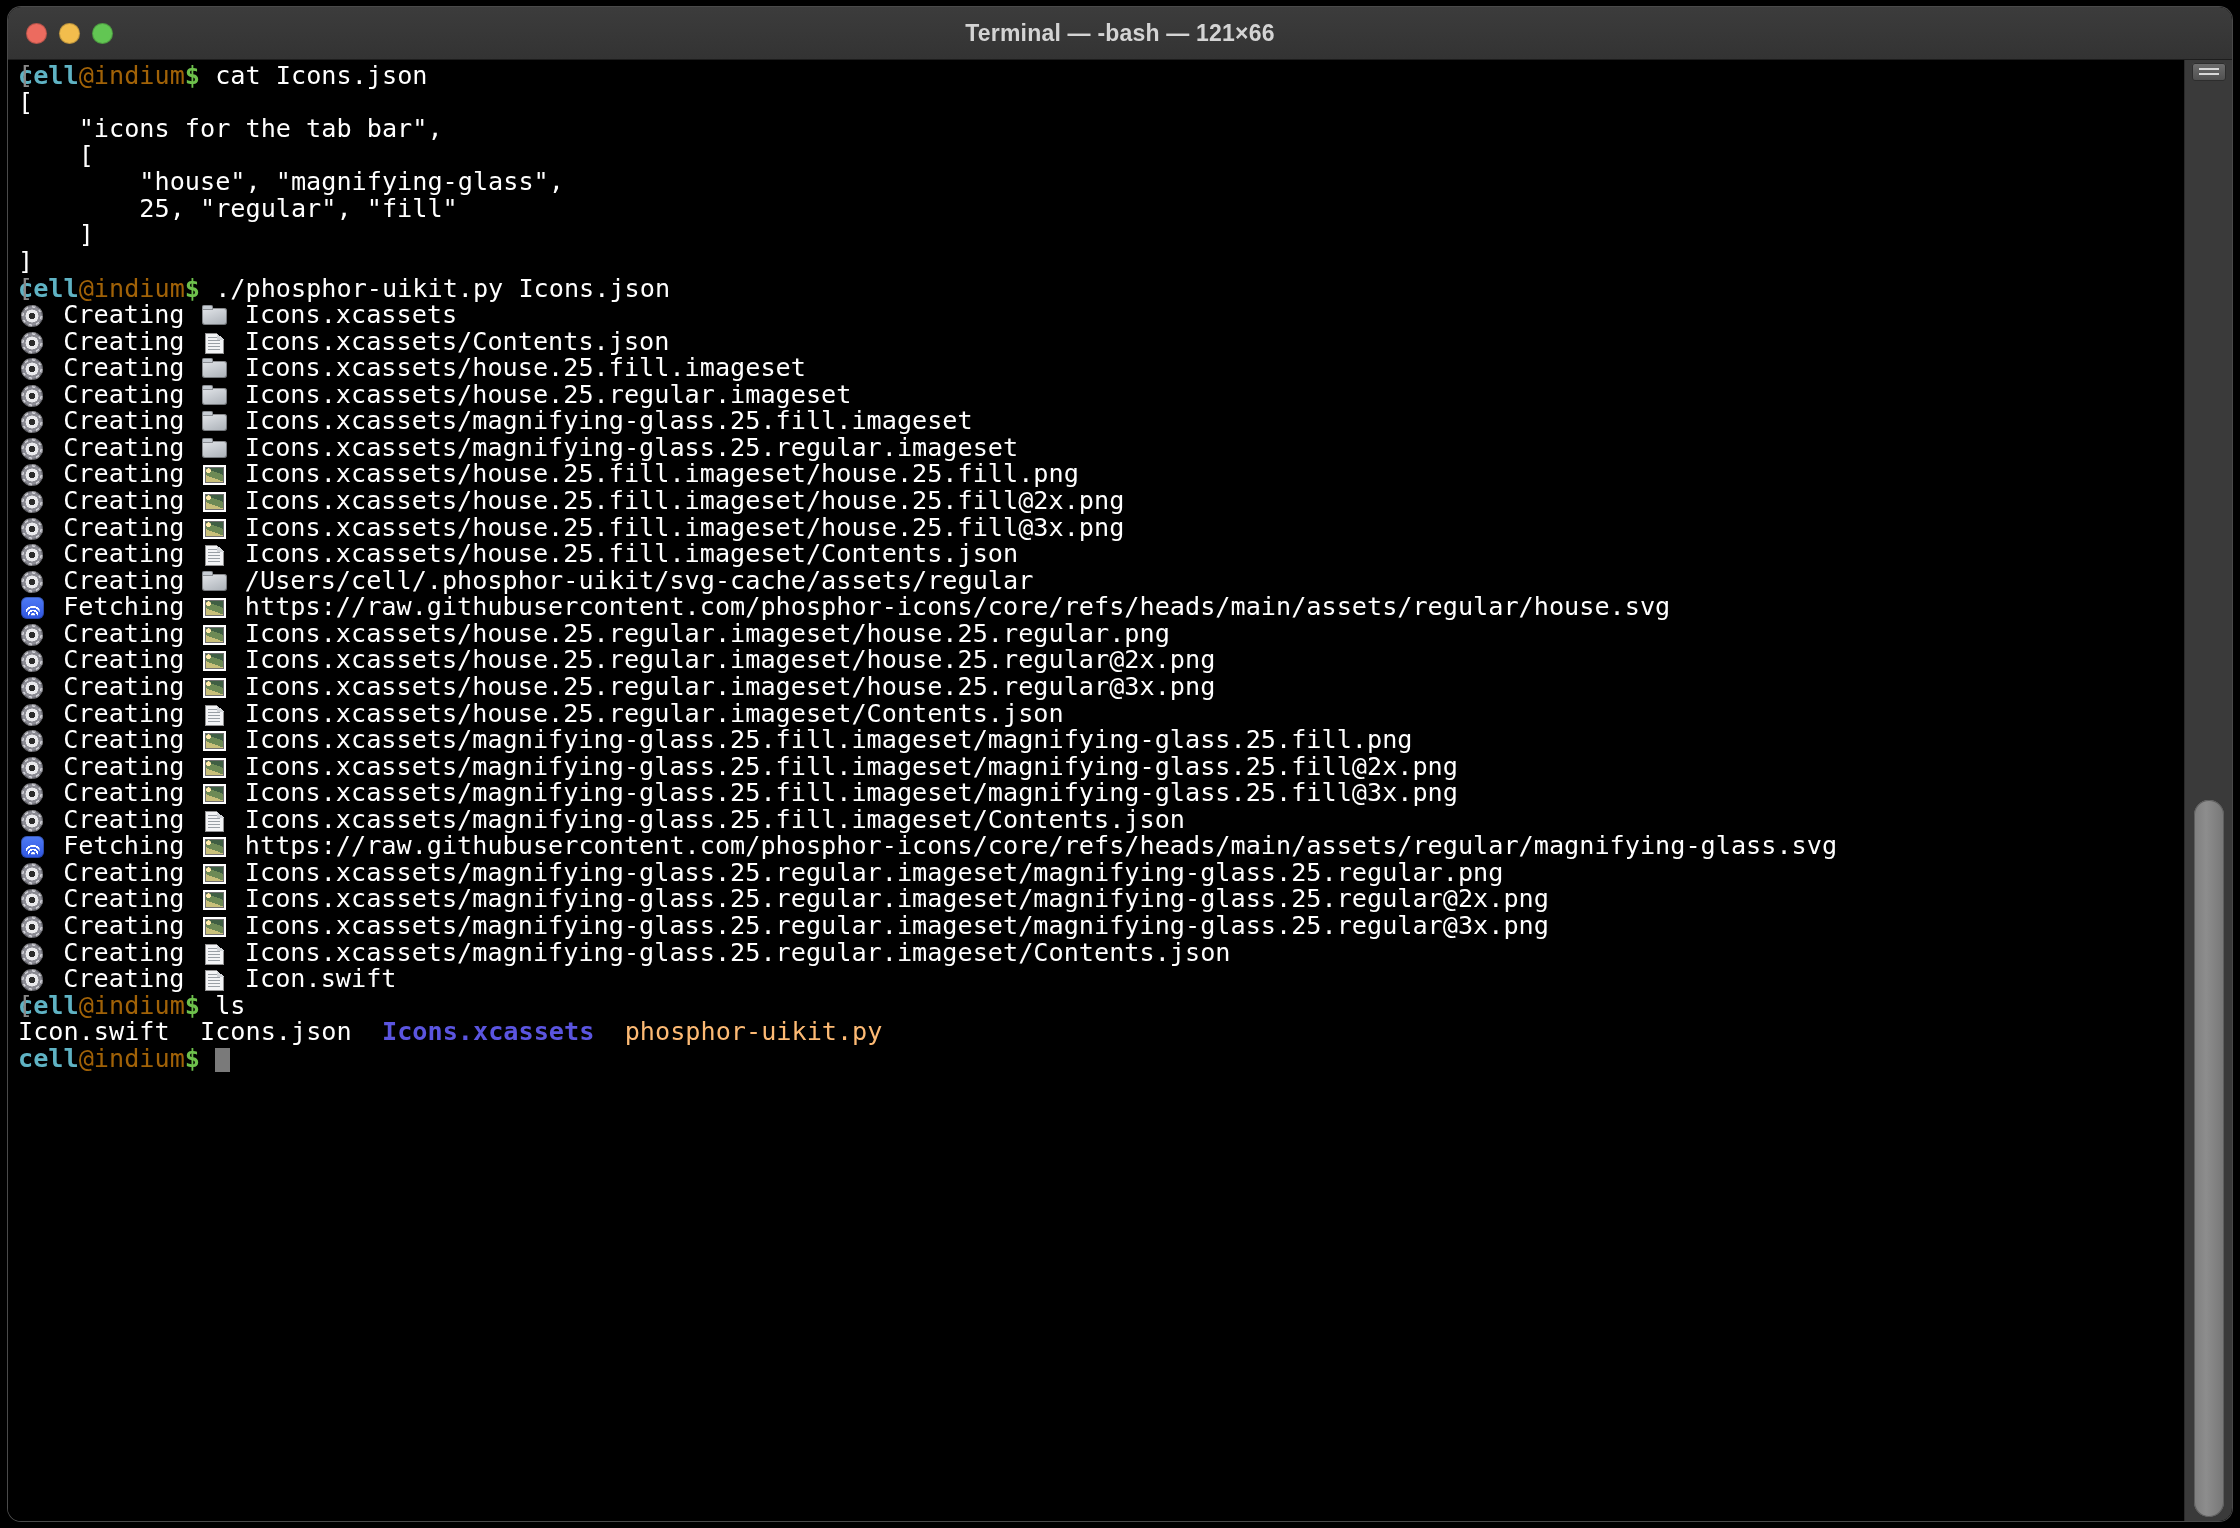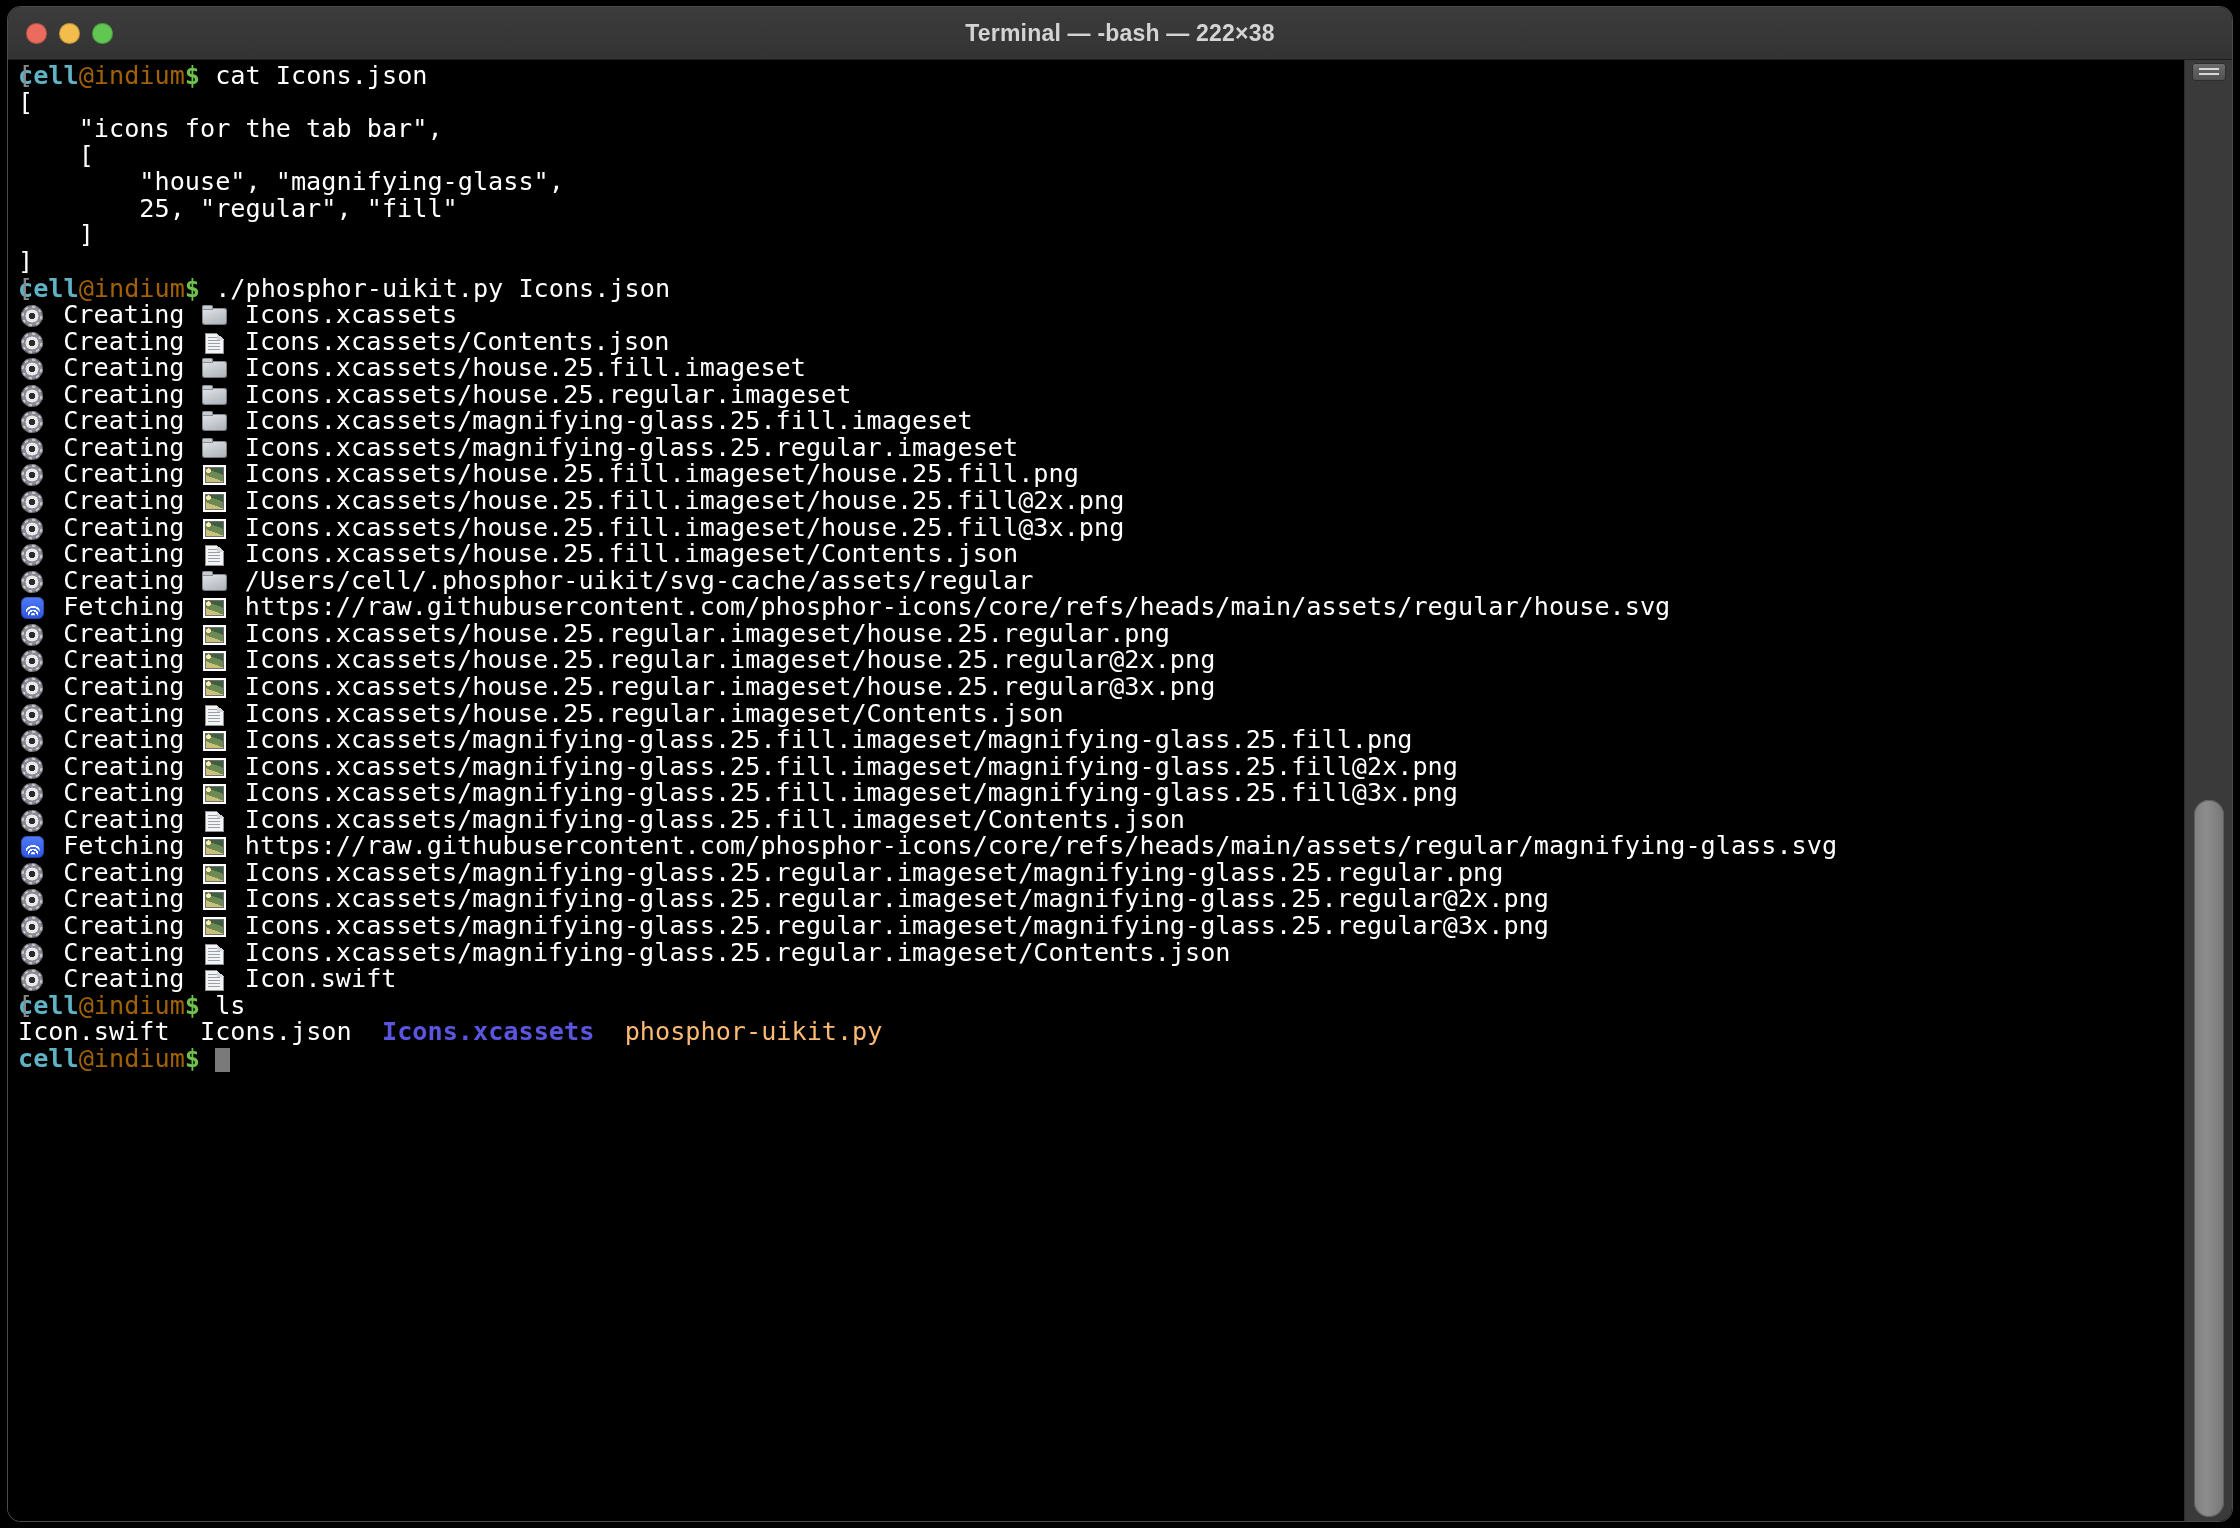--- a/index.html
+++ b/index.html
@@ -259,21 +259,21 @@
 <body>
 
 <div id="window">
 
   <div id="titlebar">
     <div class="traffic">
       <span class="light red"></span>
       <span class="light yellow"></span>
       <span class="light green"></span>
     </div>
-    <div id="title-text">Terminal — -bash — 222×38</div>
+    <div id="title-text">Terminal — -bash — 121×66</div>
   </div>
 
   <div id="term-wrap">
 
     <div id="screen"><div class="line has-mark"><span class="mark">[</span><span class="c-user">cell</span><span class="c-host">@indium</span><span class="c-dollar">$</span><span class="c-cmd"> cat Icons.json</span></div><div class="line"><span class="c-plain">[</span></div><div class="line"><span class="c-plain">    "icons for the tab bar",</span></div><div class="line"><span class="c-plain">    [</span></div><div class="line"><span class="c-plain">        "house", "magnifying-glass",</span></div><div class="line"><span class="c-plain">        25, "regular", "fill"</span></div><div class="line"><span class="c-plain">    ]</span></div><div class="line"><span class="c-plain">]</span></div><div class="line has-mark"><span class="mark">[</span><span class="c-user">cell</span><span class="c-host">@indium</span><span class="c-dollar">$</span><span class="c-cmd"> ./phosphor-uikit.py Icons.json</span></div><div class="line"><span class="ico gear"></span><span class="c-plain"> Creating </span><span class="ico folder"></span><span class="c-plain"> Icons.xcassets</span></div><div class="line"><span class="ico gear"></span><span class="c-plain"> Creating </span><span class="ico page"></span><span class="c-plain"> Icons.xcassets/Contents.json</span></div><div class="line"><span class="ico gear"></span><span class="c-plain"> Creating </span><span class="ico folder"></span><span class="c-plain"> Icons.xcassets/house.25.fill.imageset</span></div><div class="line"><span class="ico gear"></span><span class="c-plain"> Creating </span><span class="ico folder"></span><span class="c-plain"> Icons.xcassets/house.25.regular.imageset</span></div><div class="line"><span class="ico gear"></span><span class="c-plain"> Creating </span><span class="ico folder"></span><span class="c-plain"> Icons.xcassets/magnifying-glass.25.fill.imageset</span></div><div class="line"><span class="ico gear"></span><span class="c-plain"> Creating </span><span class="ico folder"></span><span class="c-plain"> Icons.xcassets/magnifying-glass.25.regular.imageset</span></div><div class="line"><span class="ico gear"></span><span class="c-plain"> Creating </span><span class="ico image"></span><span class="c-plain"> Icons.xcassets/house.25.fill.imageset/house.25.fill.png</span></div><div class="line"><span class="ico gear"></span><span class="c-plain"> Creating </span><span class="ico image"></span><span class="c-plain"> Icons.xcassets/house.25.fill.imageset/house.25.fill@2x.png</span></div><div class="line"><span class="ico gear"></span><span class="c-plain"> Creating </span><span class="ico image"></span><span class="c-plain"> Icons.xcassets/house.25.fill.imageset/house.25.fill@3x.png</span></div><div class="line"><span class="ico gear"></span><span class="c-plain"> Creating </span><span class="ico page"></span><span class="c-plain"> Icons.xcassets/house.25.fill.imageset/Contents.json</span></div><div class="line"><span class="ico gear"></span><span class="c-plain"> Creating </span><span class="ico folder"></span><span class="c-plain"> /Users/cell/.phosphor-uikit/svg-cache/assets/regular</span></div><div class="line"><span class="ico wifi"></span><span class="c-plain"> Fetching </span><span class="ico image"></span><span class="c-plain"> https://raw.githubusercontent.com/phosphor-icons/core/refs/heads/main/assets/regular/house.svg</span></div><div class="line"><span class="ico gear"></span><span class="c-plain"> Creating </span><span class="ico image"></span><span class="c-plain"> Icons.xcassets/house.25.regular.imageset/house.25.regular.png</span></div><div class="line"><span class="ico gear"></span><span class="c-plain"> Creating </span><span class="ico image"></span><span class="c-plain"> Icons.xcassets/house.25.regular.imageset/house.25.regular@2x.png</span></div><div class="line"><span class="ico gear"></span><span class="c-plain"> Creating </span><span class="ico image"></span><span class="c-plain"> Icons.xcassets/house.25.regular.imageset/house.25.regular@3x.png</span></div><div class="line"><span class="ico gear"></span><span class="c-plain"> Creating </span><span class="ico page"></span><span class="c-plain"> Icons.xcassets/house.25.regular.imageset/Contents.json</span></div><div class="line"><span class="ico gear"></span><span class="c-plain"> Creating </span><span class="ico image"></span><span class="c-plain"> Icons.xcassets/magnifying-glass.25.fill.imageset/magnifying-glass.25.fill.png</span></div><div class="line"><span class="ico gear"></span><span class="c-plain"> Creating </span><span class="ico image"></span><span class="c-plain"> Icons.xcassets/magnifying-glass.25.fill.imageset/magnifying-glass.25.fill@2x.png</span></div><div class="line"><span class="ico gear"></span><span class="c-plain"> Creating </span><span class="ico image"></span><span class="c-plain"> Icons.xcassets/magnifying-glass.25.fill.imageset/magnifying-glass.25.fill@3x.png</span></div><div class="line"><span class="ico gear"></span><span class="c-plain"> Creating </span><span class="ico page"></span><span class="c-plain"> Icons.xcassets/magnifying-glass.25.fill.imageset/Contents.json</span></div><div class="line"><span class="ico wifi"></span><span class="c-plain"> Fetching </span><span class="ico image"></span><span class="c-plain"> https://raw.githubusercontent.com/phosphor-icons/core/refs/heads/main/assets/regular/magnifying-glass.svg</span></div><div class="line"><span class="ico gear"></span><span class="c-plain"> Creating </span><span class="ico image"></span><span class="c-plain"> Icons.xcassets/magnifying-glass.25.regular.imageset/magnifying-glass.25.regular.png</span></div><div class="line"><span class="ico gear"></span><span class="c-plain"> Creating </span><span class="ico image"></span><span class="c-plain"> Icons.xcassets/magnifying-glass.25.regular.imageset/magnifying-glass.25.regular@2x.png</span></div><div class="line"><span class="ico gear"></span><span class="c-plain"> Creating </span><span class="ico image"></span><span class="c-plain"> Icons.xcassets/magnifying-glass.25.regular.imageset/magnifying-glass.25.regular@3x.png</span></div><div class="line"><span class="ico gear"></span><span class="c-plain"> Creating </span><span class="ico page"></span><span class="c-plain"> Icons.xcassets/magnifying-glass.25.regular.imageset/Contents.json</span></div><div class="line"><span class="ico gear"></span><span class="c-plain"> Creating </span><span class="ico page"></span><span class="c-plain"> Icon.swift</span></div><div class="line has-mark"><span class="mark">[</span><span class="c-user">cell</span><span class="c-host">@indium</span><span class="c-dollar">$</span><span class="c-cmd"> ls</span></div><div class="line"><span class="c-plain">Icon.swift</span><span class="c-plain">  </span><span class="c-plain">Icons.json</span><span class="c-plain">  </span><span class="c-dir">Icons.xcassets</span><span class="c-plain">  </span><span class="c-exec">phosphor-uikit.py</span></div><div class="line"><span class="c-user">cell</span><span class="c-host">@indium</span><span class="c-dollar">$</span><span class="c-plain"> </span><span class="cursor"></span></div></div>
 
     <div class="edge-mark" style="top: 50px;">]</div>
     <div class="edge-mark" style="top: 263px;">]</div>
     <div class="edge-mark" style="top: 980px;">]</div>
 

